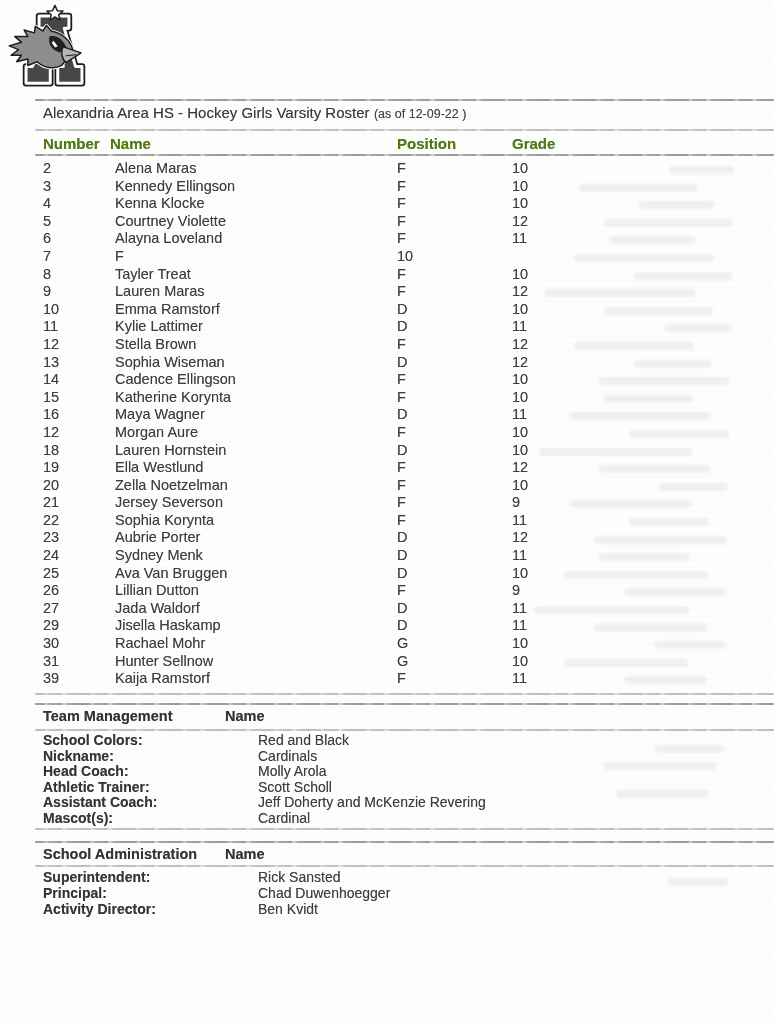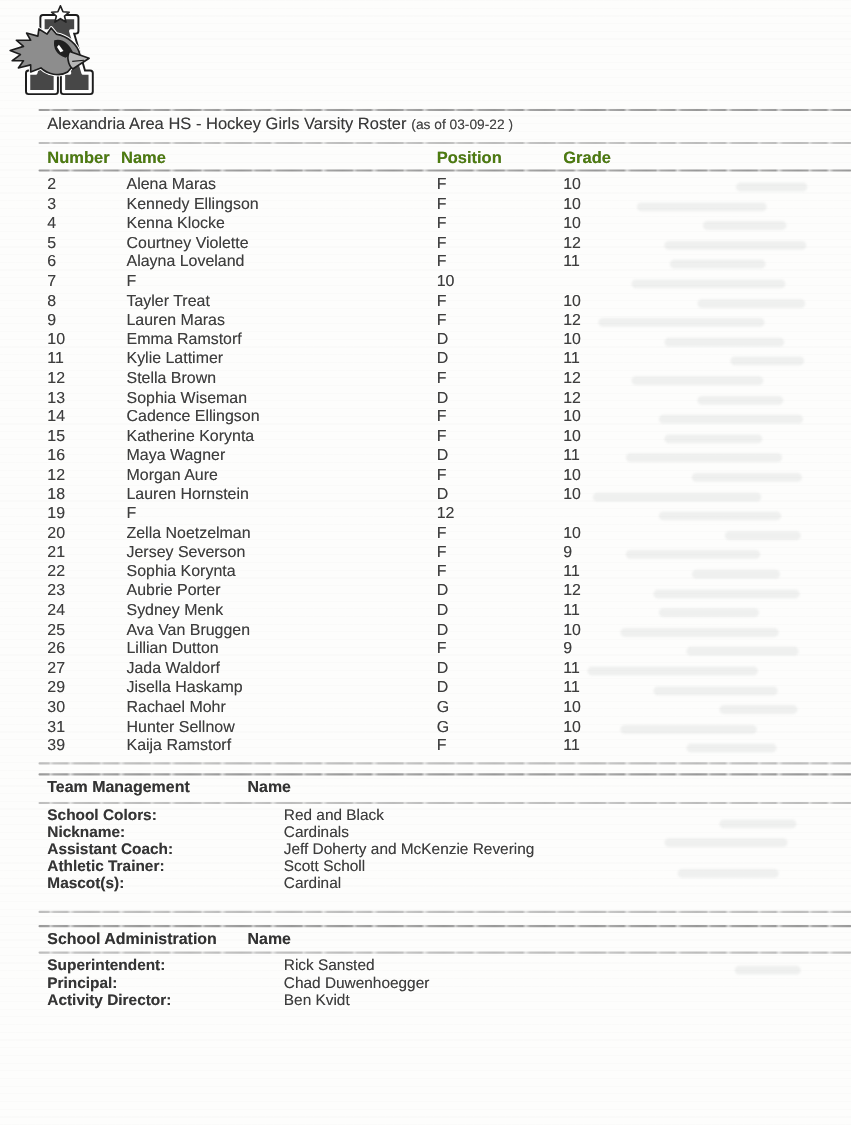--- a/index.html
+++ b/index.html
@@ -94,21 +94,21 @@
   <div class="rule" style="top:154px"></div>
   <div class="rule rule--light" style="top:693px"></div>
   <div class="rule" style="top:703px"></div>
   <div class="rule rule--light" style="top:729px"></div>
   <div class="rule rule--light" style="top:828px"></div>
   <div class="rule" style="top:841px"></div>
   <div class="rule rule--light" style="top:865px"></div>
 
   <div class="title-row txt">
     <span class="title-main">Alexandria Area HS - Hockey Girls Varsity Roster</span>
-    <span class="title-suffix">(as of 03-09-22 )</span>
+    <span class="title-suffix">(as of 12-09-22 )</span>
   </div>
 
   <div class="roster-header txt">
     <span>Number</span>
     <span>Name</span>
     <span>Position</span>
     <span>Grade</span>
   </div>
 
   <div class="roster-rows txt">
@@ -226,20 +226,21 @@
 
       <div class="roster-row">
         <span>18</span>
         <span>Lauren Hornstein</span>
         <span>D</span>
         <span>10</span>
       </div>
 
       <div class="roster-row">
         <span>19</span>
+        <span>Ella Westlund</span>
         <span>F</span>
         <span>12</span>
       </div>
 
       <div class="roster-row">
         <span>20</span>
         <span>Zella Noetzelman</span>
         <span>F</span>
         <span>10</span>
       </div>
@@ -331,29 +332,33 @@
       <div class="info-row">
         <span class="lbl">School Colors:</span>
         <span class="val">Red and Black</span>
       </div>
 
       <div class="info-row">
         <span class="lbl">Nickname:</span>
         <span class="val">Cardinals</span>
       </div>
 
+      <div class="info-row">
+        <span class="lbl">Head Coach:</span>
+        <span class="val">Molly Arola</span>
+      </div>
+
+      <div class="info-row">
+        <span class="lbl">Athletic Trainer:</span>
+        <span class="val">Scott Scholl</span>
+      </div>
 
       <div class="info-row">
         <span class="lbl">Assistant Coach:</span>
         <span class="val">Jeff Doherty and McKenzie Revering</span>
-      </div>
-
-      <div class="info-row">
-        <span class="lbl">Athletic Trainer:</span>
-        <span class="val">Scott Scholl</span>
       </div>
 
       <div class="info-row">
         <span class="lbl">Mascot(s):</span>
         <span class="val">Cardinal</span>
       </div>
     </div>
 
   <div class="info-header sa-header txt">
     <span>School Administration</span>

